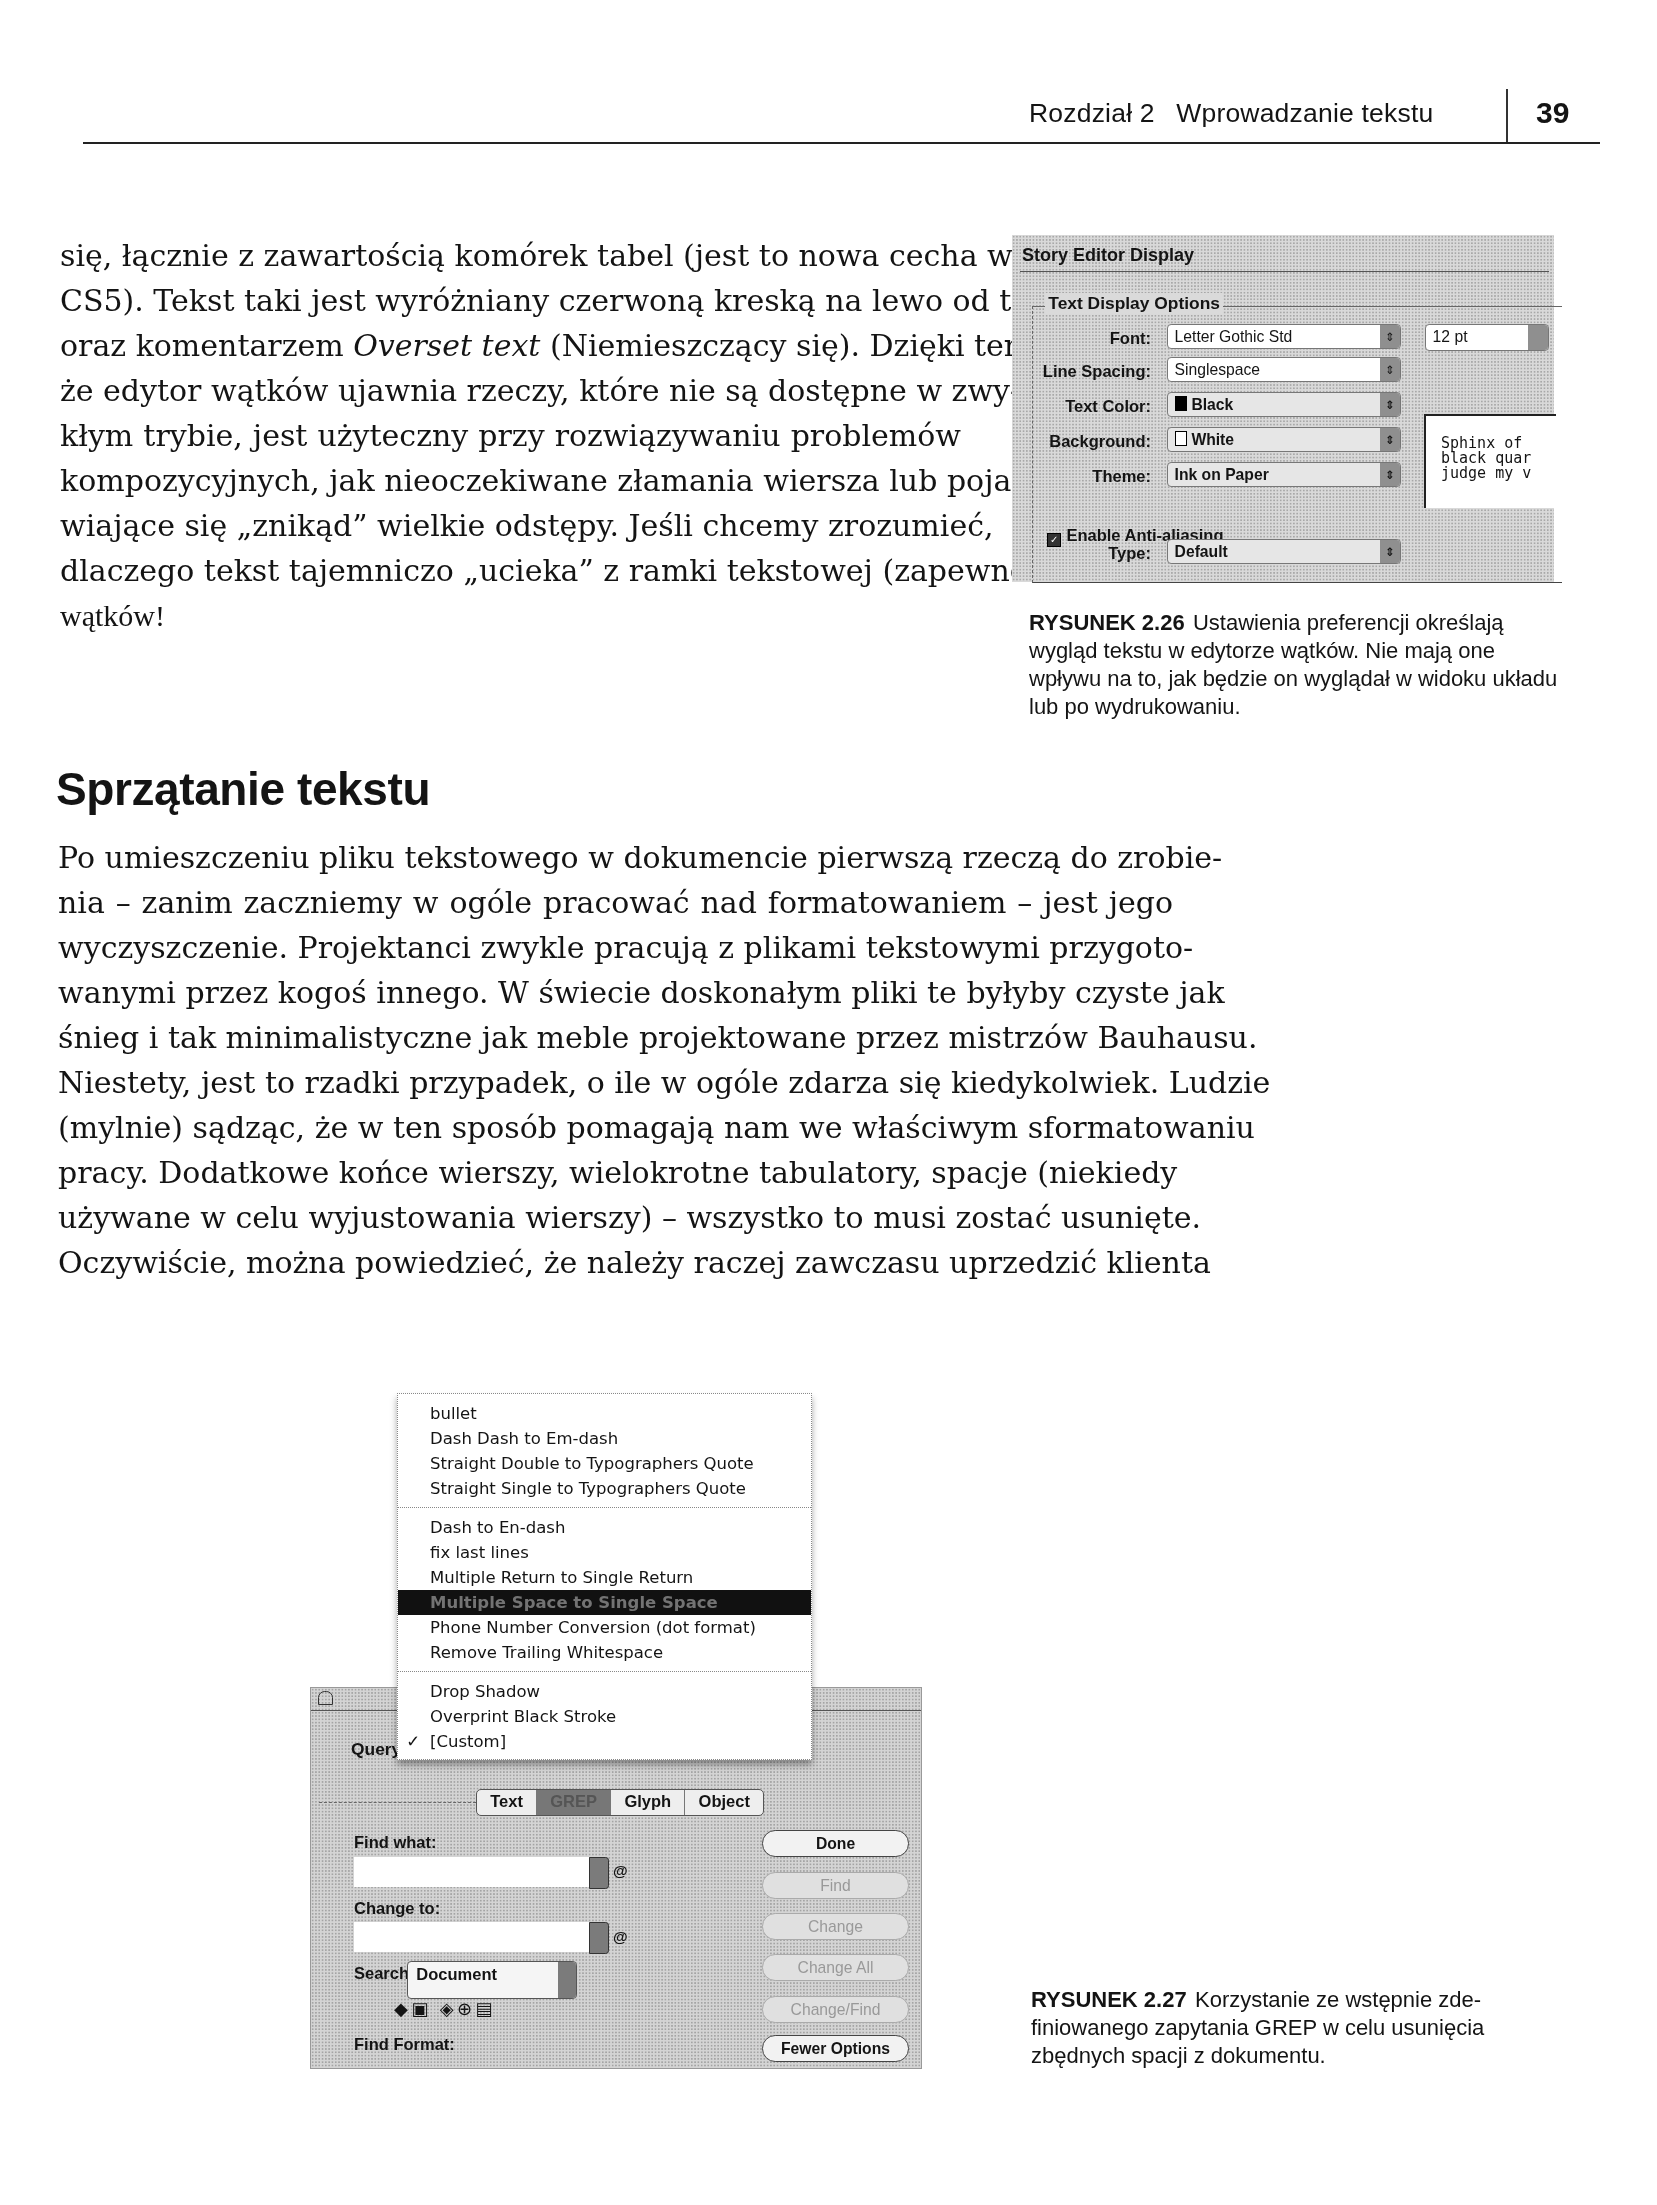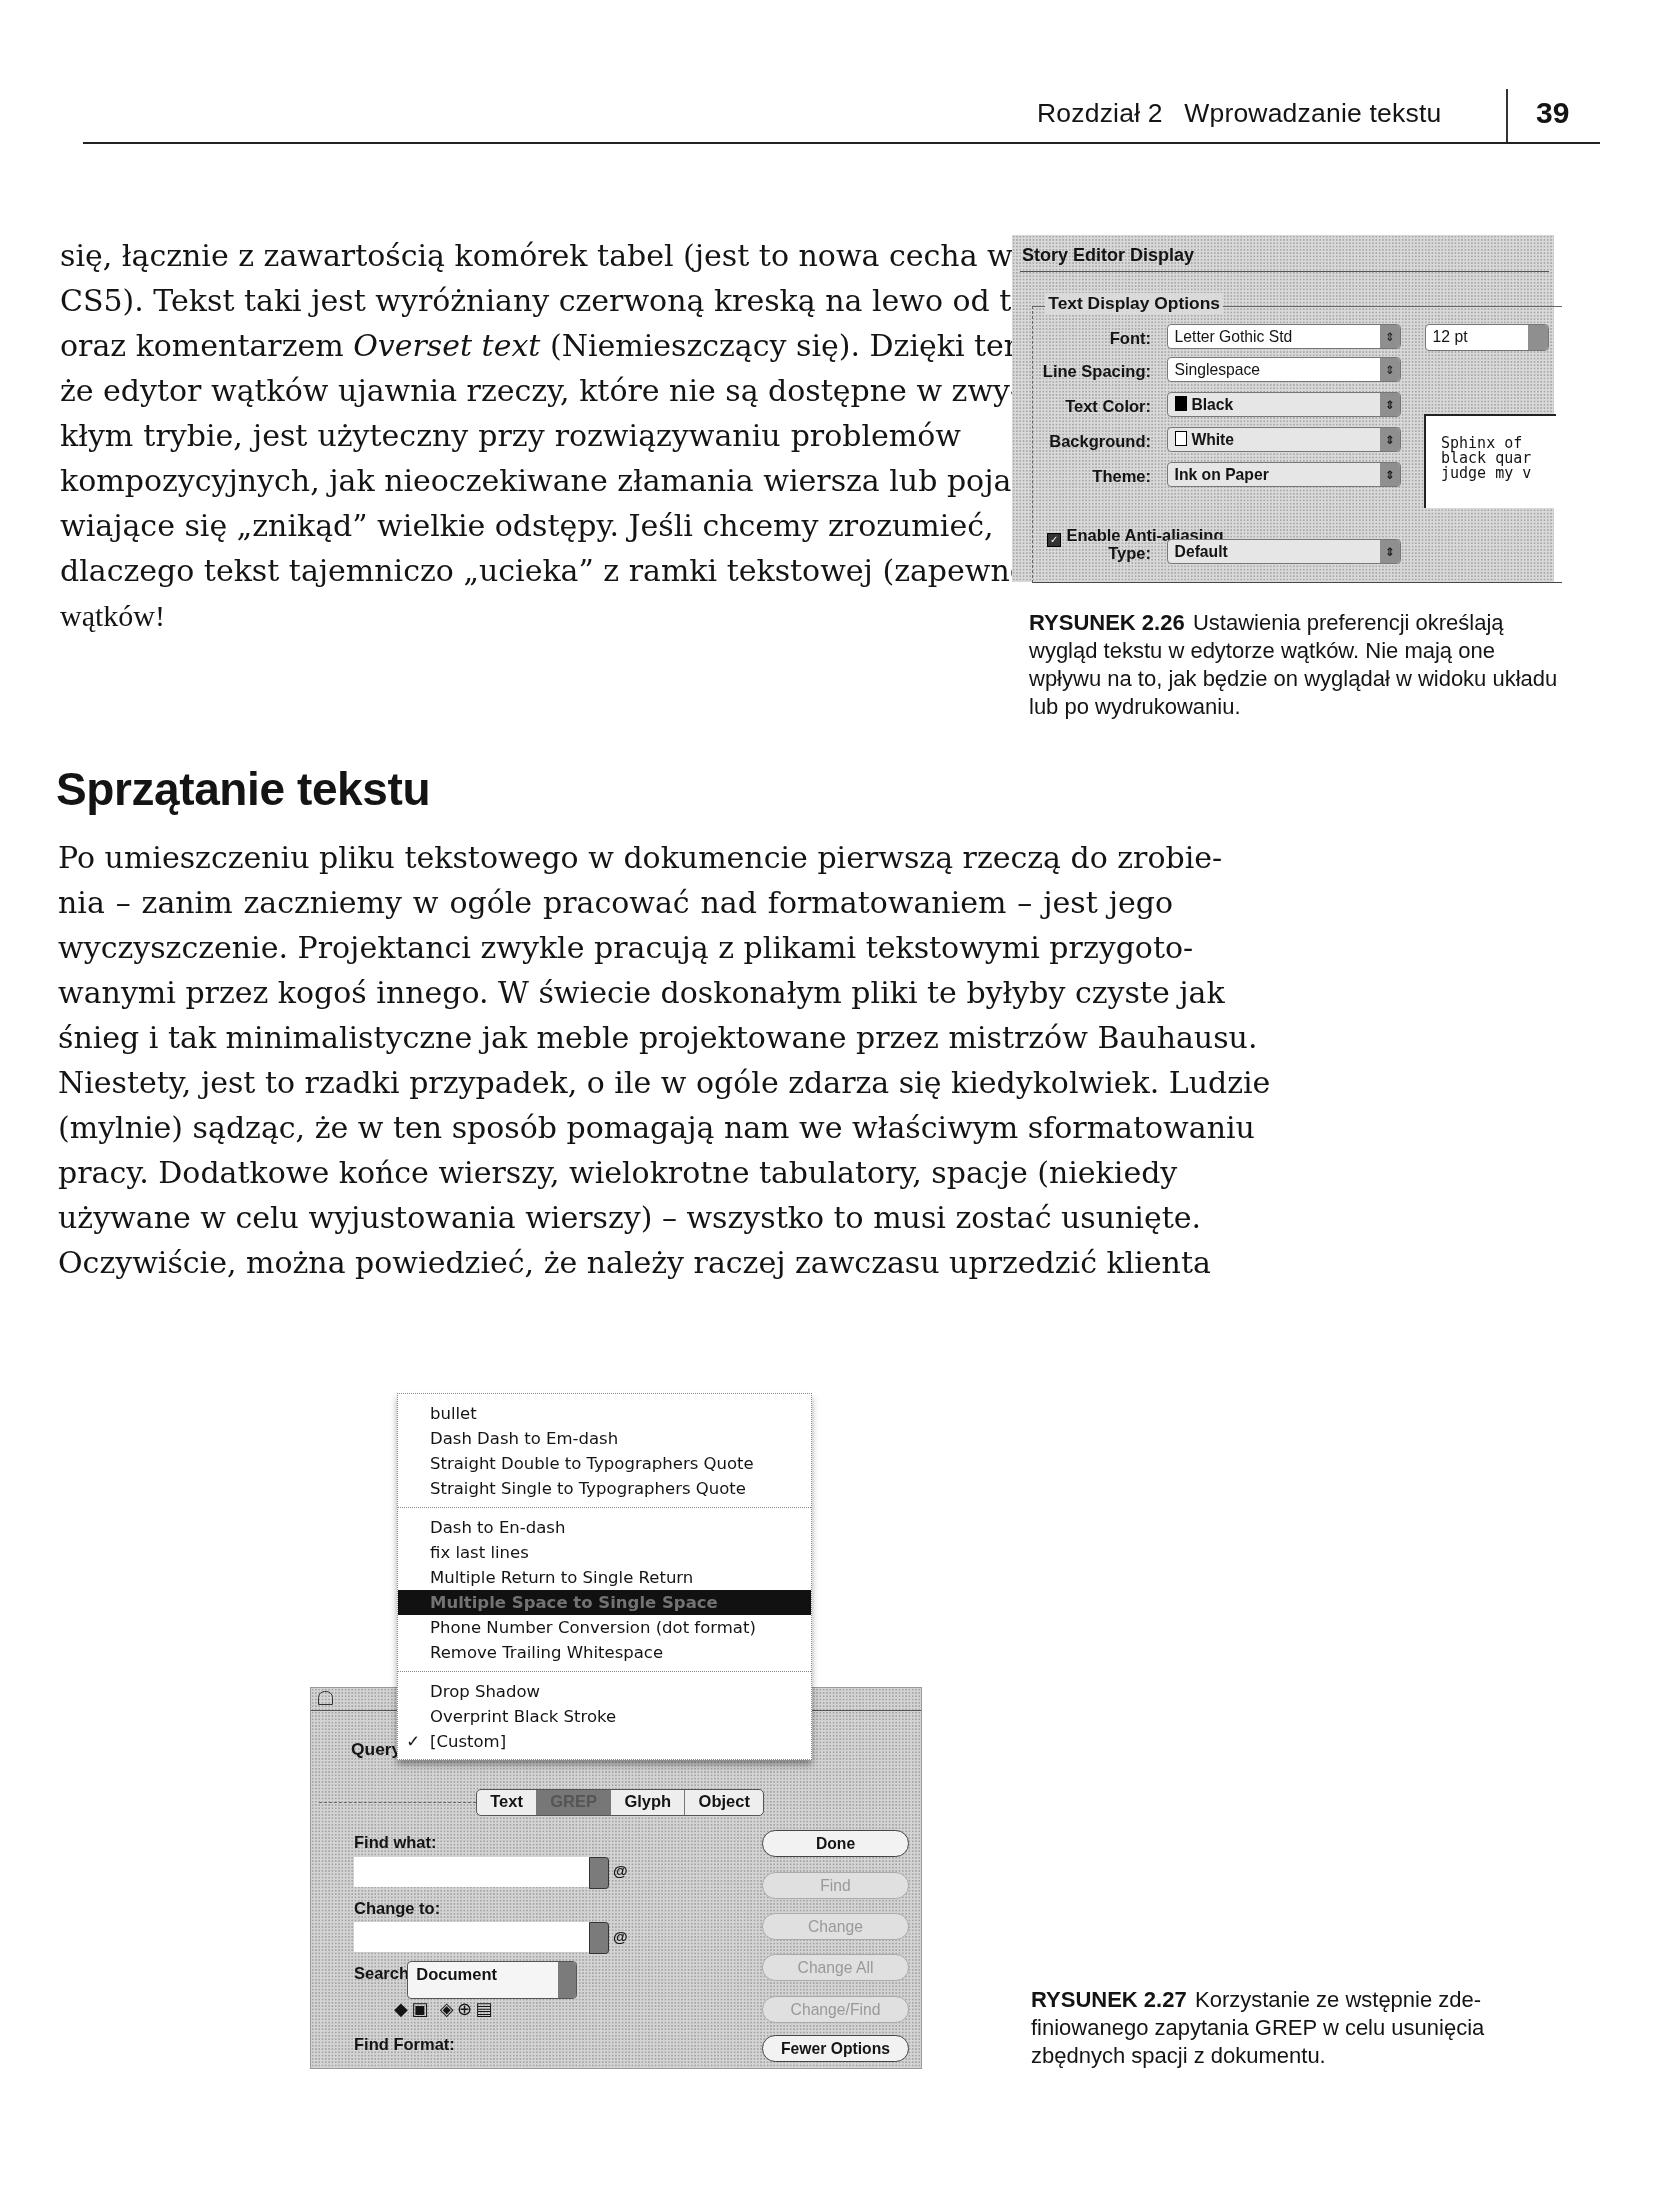--- a/index.html
+++ b/index.html
@@ -3,21 +3,21 @@
 <meta charset="utf-8">
 <style>
   html, body { margin:0; padding:0; background:#ffffff; }
   body { width:1658px; height:2205px; position:relative; overflow:hidden; color:#141414; }
   .serif { font-family:"DejaVu Serif","Liberation Serif",serif; }
   .sans { font-family:"Liberation Sans","DejaVu Sans",sans-serif; }
   .mono { font-family:"DejaVu Sans Mono","Liberation Mono",monospace; }
 
   
   .runhead { position:absolute; top:98px; left:1029px; font-size:26.5px; letter-spacing:0.2px; }
-  .runhead .ch { margin-right:21.5px;margin-left:8px; }
+  .runhead .ch { margin-right:21.5px; }
   .head-rule { position:absolute; top:142px; left:83px; width:1517px; height:1.7px; background:#222; }
   .head-vrule { position:absolute; top:89px; left:1506px; width:1.7px; height:55px; background:#333; }
   .pagenum { position:absolute; top:96px; left:1536px; font-size:30px; font-weight:bold; }
 
   
   .body-text { position:absolute; font-size:30px; line-height:45px; text-align:justify; }
   .body-text .ln { display:block; white-space:nowrap; text-align-last:justify; }
   .body-text .ln.last { text-align-last:left;font-family:Liberation Serif, serif; }
   #para1 { left:60px; top:233px; width:901px; }
   #para2 { left:58px; top:835px; width:1115px; }

